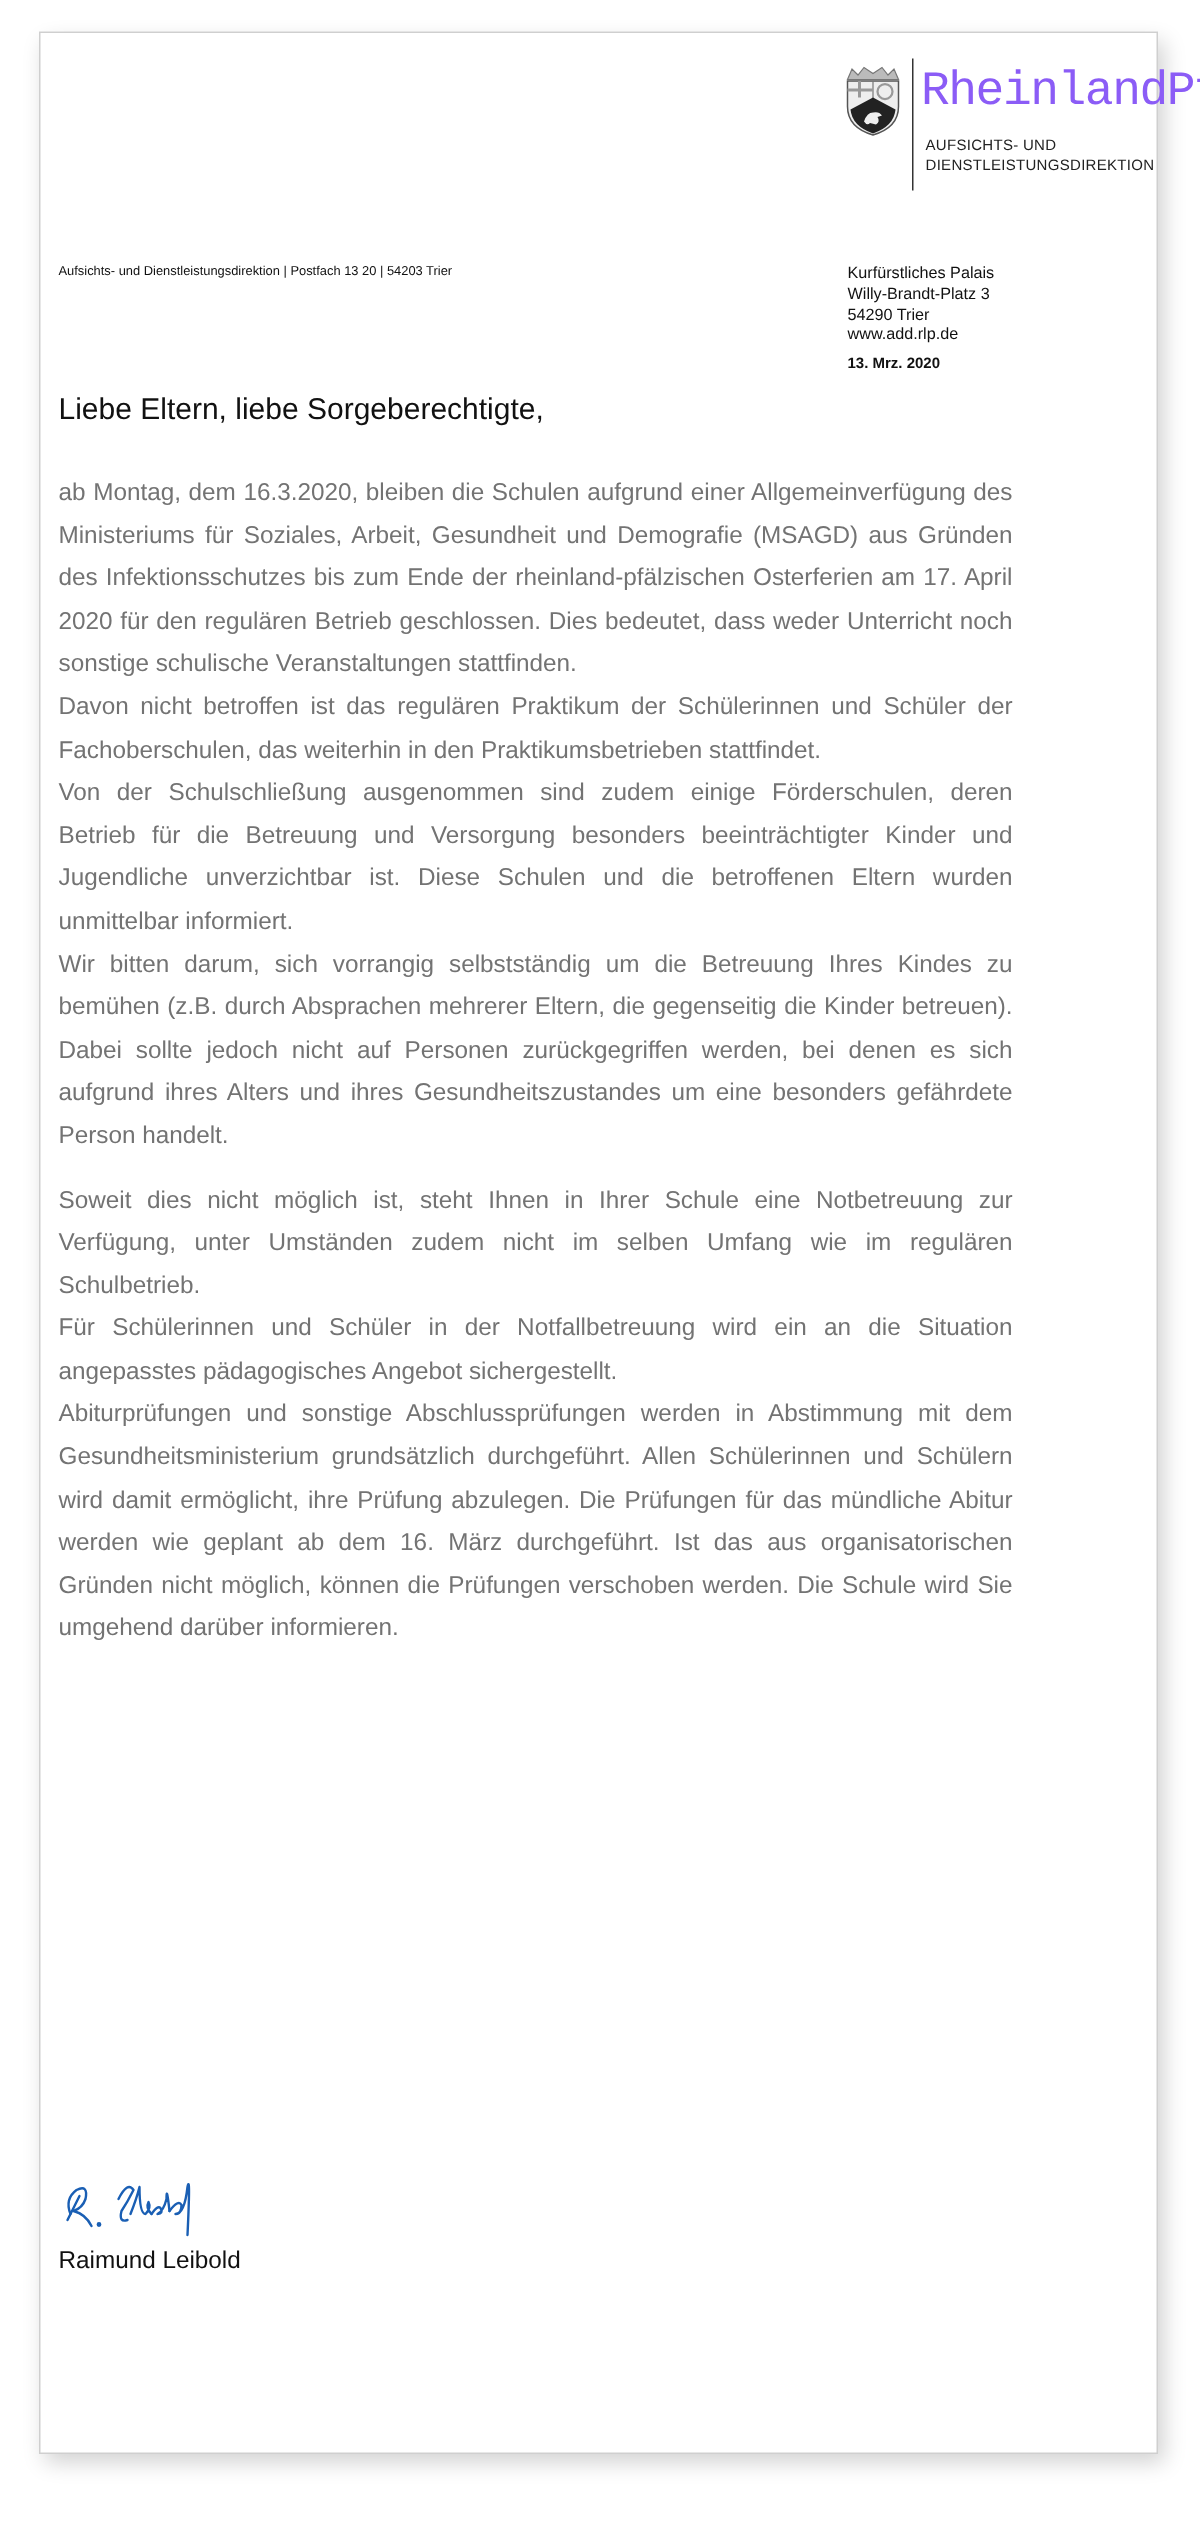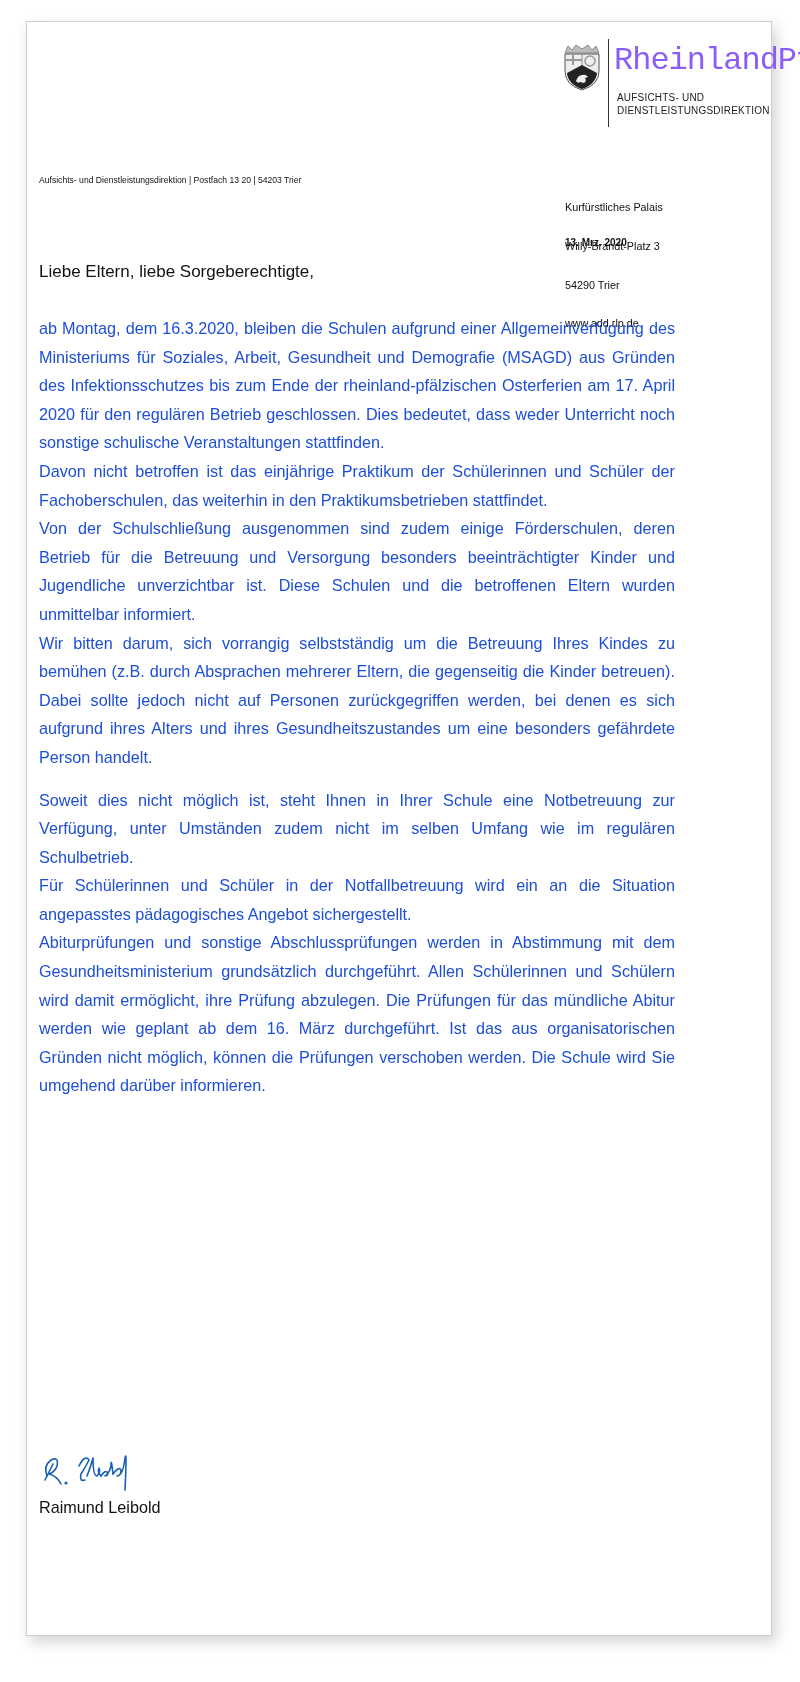--- a/index.html
+++ b/index.html
@@ -15,27 +15,27 @@
     .crest { position: absolute; left: 0; top: 4px; width: 40px; height: 48px; }
     .logo-divider { position: absolute; left: 46px; top: 0; width: 1px; height: 88px; background: #333; }
     .brand { position: absolute; left: 52px; top: 3px; font-family: Liberation Mono, monospace;
              font-size: 32px; letter-spacing: -1px; color: #8b5cf6; white-space: nowrap; }
     .sub { position: absolute; left: 55px; top: 52px; font-size: 10px; line-height: 13px;
            color: #222; letter-spacing: 0.2px; white-space: nowrap; }
 
     .sender-line { position: absolute; left: 12px; top: 153px; font-size: 8.6px; color: #111; white-space: nowrap; }
 
     .address { position: absolute; left: 538px; top: 154px; font-size: 10.8px; line-height: 13.8px; color: #111; }
-    .address div { white-space: nowrap; margin-top: 25px; }
+    .address div { white-space: nowrap; }
     .date { position: absolute; left: 538px; top: 215px; font-size: 10px; font-weight: bold; white-space: nowrap; }
 
-    .salutation { position: absolute; left: 12px; top: 240px; font-size: 17px; }
+    .salutation { position: absolute; left: 12px; top: 240px; font-size: 20px; }
 
     .body { position: absolute; left: 12px; top: 292px; width: 636px; font-size: 16.2px;
-            line-height: 28.6px; text-align: justify; color: #1d4ed8; }
+            line-height: 28.6px; text-align: justify; color: #737373; }
     .body p { margin: 0; }
     .body p.gap { margin-top: 14px; }
 
     .closing { position: absolute; left: 12px; top: 1339px; font-size: 16.2px; line-height: 28.6px; }
     .signature { position: absolute; left: 12px; top: 1424px; width: 110px; height: 48px; }
     .signer { position: absolute; left: 12px; top: 1476px; font-size: 16.2px; }
   </style>
 </head>
 <body>
 
@@ -70,21 +70,21 @@
     <div>Willy-Brandt-Platz 3</div>
     <div>54290 Trier</div>
     <div>www.add.rlp.de</div>
   </div>
   <div class="date">13. Mrz. 2020</div>
 
   <div class="salutation">Liebe Eltern, liebe Sorgeberechtigte,</div>
 
   <div class="body">
     <p>ab Montag, dem 16.3.2020, bleiben die Schulen aufgrund einer Allgemeinverfügung des Ministeriums für Soziales, Arbeit, Gesundheit und Demografie (MSAGD) aus Gründen des Infektionsschutzes bis zum Ende der rheinland-pfälzischen Osterferien am 17. April 2020 für den regulären Betrieb geschlossen. Dies bedeutet, dass weder Unterricht noch sonstige schulische Veranstaltungen stattfinden.</p>
-    <p>Davon nicht betroffen ist das einjährige Praktikum der Schülerinnen und Schüler der Fachoberschulen, das weiterhin in den Praktikumsbetrieben stattfindet.</p>
+    <p>Davon nicht betroffen ist das regulären Praktikum der Schülerinnen und Schüler der Fachoberschulen, das weiterhin in den Praktikumsbetrieben stattfindet.</p>
     <p>Von der Schulschließung ausgenommen sind zudem einige Förderschulen, deren Betrieb für die Betreuung und Versorgung besonders beeinträchtigter Kinder und Jugendliche unverzichtbar ist. Diese Schulen und die betroffenen Eltern wurden unmittelbar informiert.</p>
     <p>Wir bitten darum, sich vorrangig selbstständig um die Betreuung Ihres Kindes zu bemühen (z.B. durch Absprachen mehrerer Eltern, die gegenseitig die Kinder betreuen). Dabei sollte jedoch nicht auf Personen zurückgegriffen werden, bei denen es sich aufgrund ihres Alters und ihres Gesundheitszustandes um eine besonders gefährdete Person handelt.</p>
     <p class="gap">Soweit dies nicht möglich ist, steht Ihnen in Ihrer Schule eine Notbetreuung zur Verfügung, unter Umständen zudem nicht im selben Umfang wie im regulären Schulbetrieb.</p>
     <p>Für Schülerinnen und Schüler in der Notfallbetreuung wird ein an die Situation angepasstes pädagogisches Angebot sichergestellt.</p>
     <p>Abiturprüfungen und sonstige Abschlussprüfungen werden in Abstimmung mit dem Gesundheitsministerium grundsätzlich durchgeführt. Allen Schülerinnen und Schülern wird damit ermöglicht, ihre Prüfung abzulegen. Die Prüfungen für das mündliche Abitur werden wie geplant ab dem 16. März durchgeführt. Ist das aus organisatorischen Gründen nicht möglich, können die Prüfungen verschoben werden. Die Schule wird Sie umgehend darüber informieren.</p>
   </div>
 
 
   <svg class="signature" viewBox="0 0 110 48">
     <g fill="none" stroke="#1a5fb4" stroke-width="1.6" stroke-linecap="round" stroke-linejoin="round">

